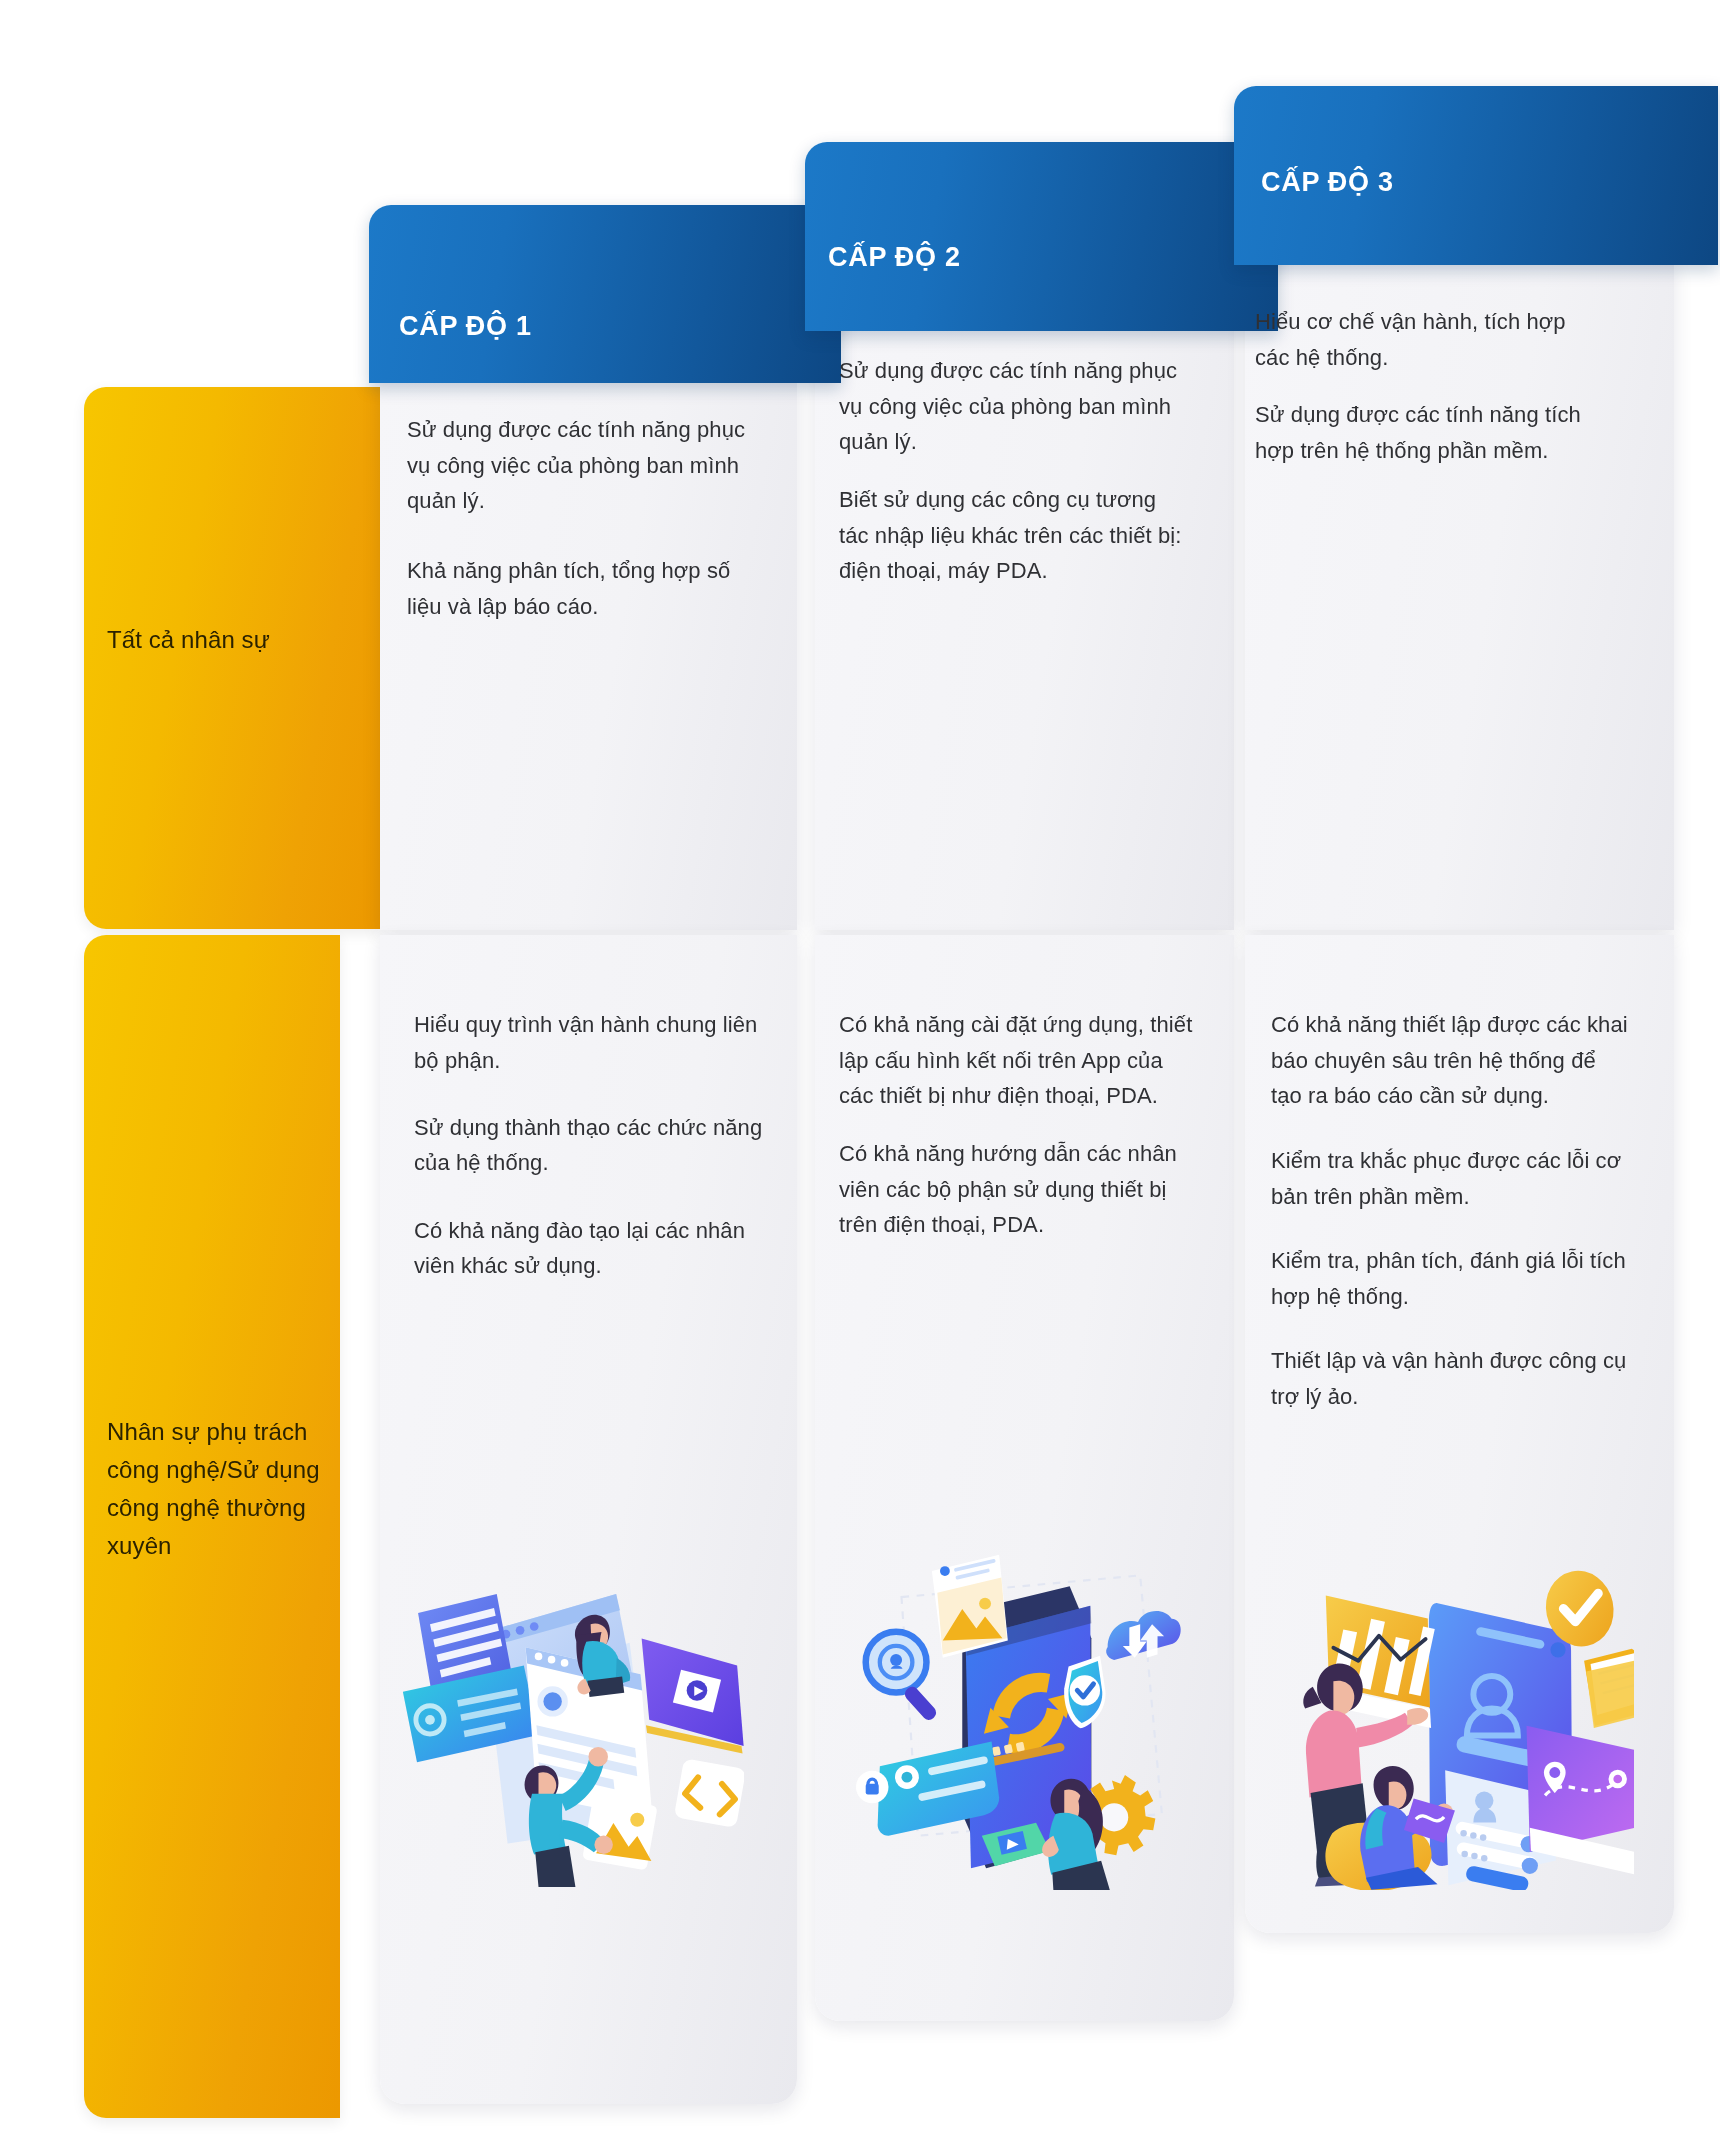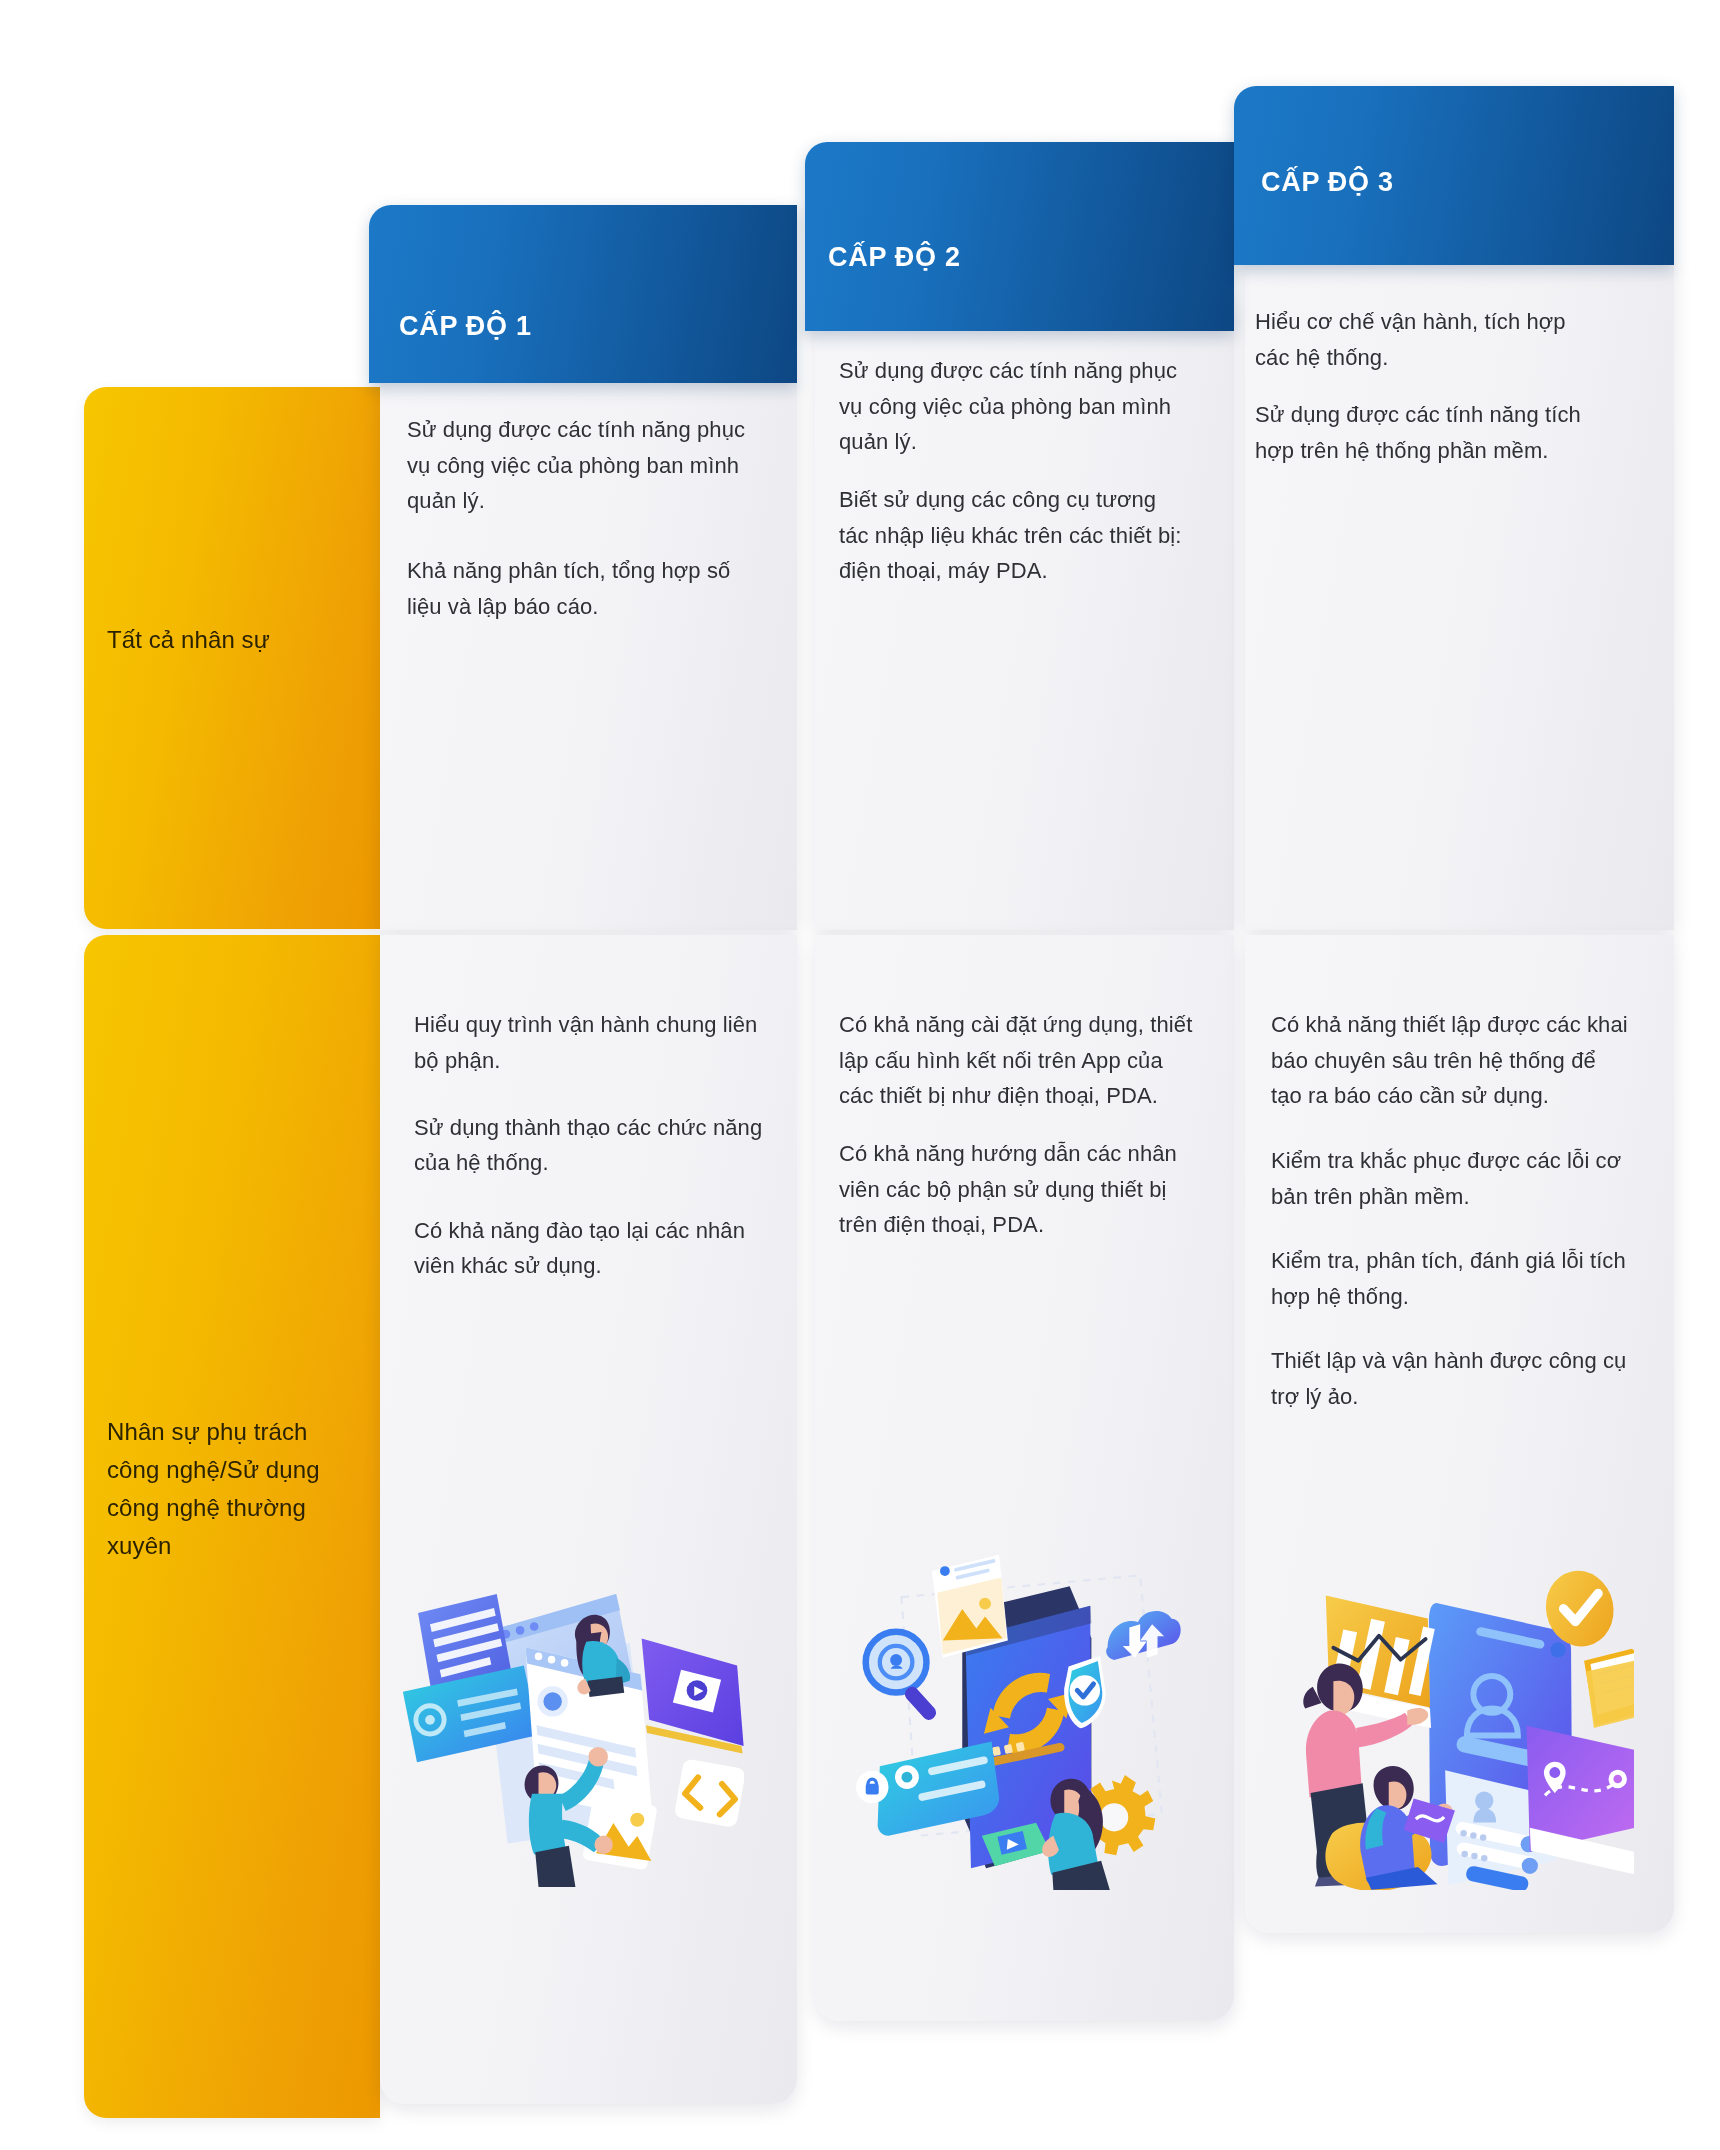--- a/index.html
+++ b/index.html
@@ -12,21 +12,21 @@
   }
   .stage{position:absolute;left:0;top:0;width:1721px;height:2151px;}
 
   
   .ycell{
     position:absolute;
     background:linear-gradient(100deg,#F7C600 0%,#F4B900 35%,#EFA204 75%,#EC9800 100%);
     box-shadow:0 4.3px 14px rgba(0,0,0,.07);
   }
   .ycell.r1{left:84px;top:387px;width:296px;height:542px;border-radius:22px 0 0 22px;}
-  .ycell.r2{left:84px;top:935px;width:296px;height:1183px;border-radius:22px 0 0 22px;}
+  .ycell.r2{left:84px;top:935px;width:256px;height:1183px;border-radius:22px 0 0 22px;}
   .ylabel{
     position:absolute;left:23px;right:16.3px;
     color:#2b2200;
     font-size:24px;line-height:1.58;
     letter-spacing:0.1px;
   }
   .ycell.r1 .ylabel{top:234px;}
   .ycell.r2 .ylabel{top:478px;}
 
   
@@ -43,20 +43,21 @@
   .p2b{left:815px;top:935px;width:419px;height:1086px;border-radius:0 0 25px 25px;}
   
   .p3a{left:1245px;top:262px;width:429px;height:668px;}
   .p3b{left:1245px;top:935px;width:429px;height:998px;border-radius:0 0 25px 25px;}
 
   
   .tab{
     position:absolute;
     background:linear-gradient(100deg,#1C79C8 0%,#1970BD 28%,#12589C 70%,#0D4783 100%);
     box-shadow:0 5.4px 16.3px rgba(10,50,95,.22);
+    padding-left:44px;
   }
   .tab .tabtxt{
     position:absolute;
     color:#ffffff;
     font-size:27px;font-weight:700;
     letter-spacing:0.7px;
   }
   .t1{left:369px;top:205px;width:428px;height:178px;border-radius:22px 0 0 0;}
   .t1 .tabtxt{left:30px;top:106px;}
   .t2{left:805px;top:142px;width:429px;height:189px;border-radius:22px 0 0 0;}

